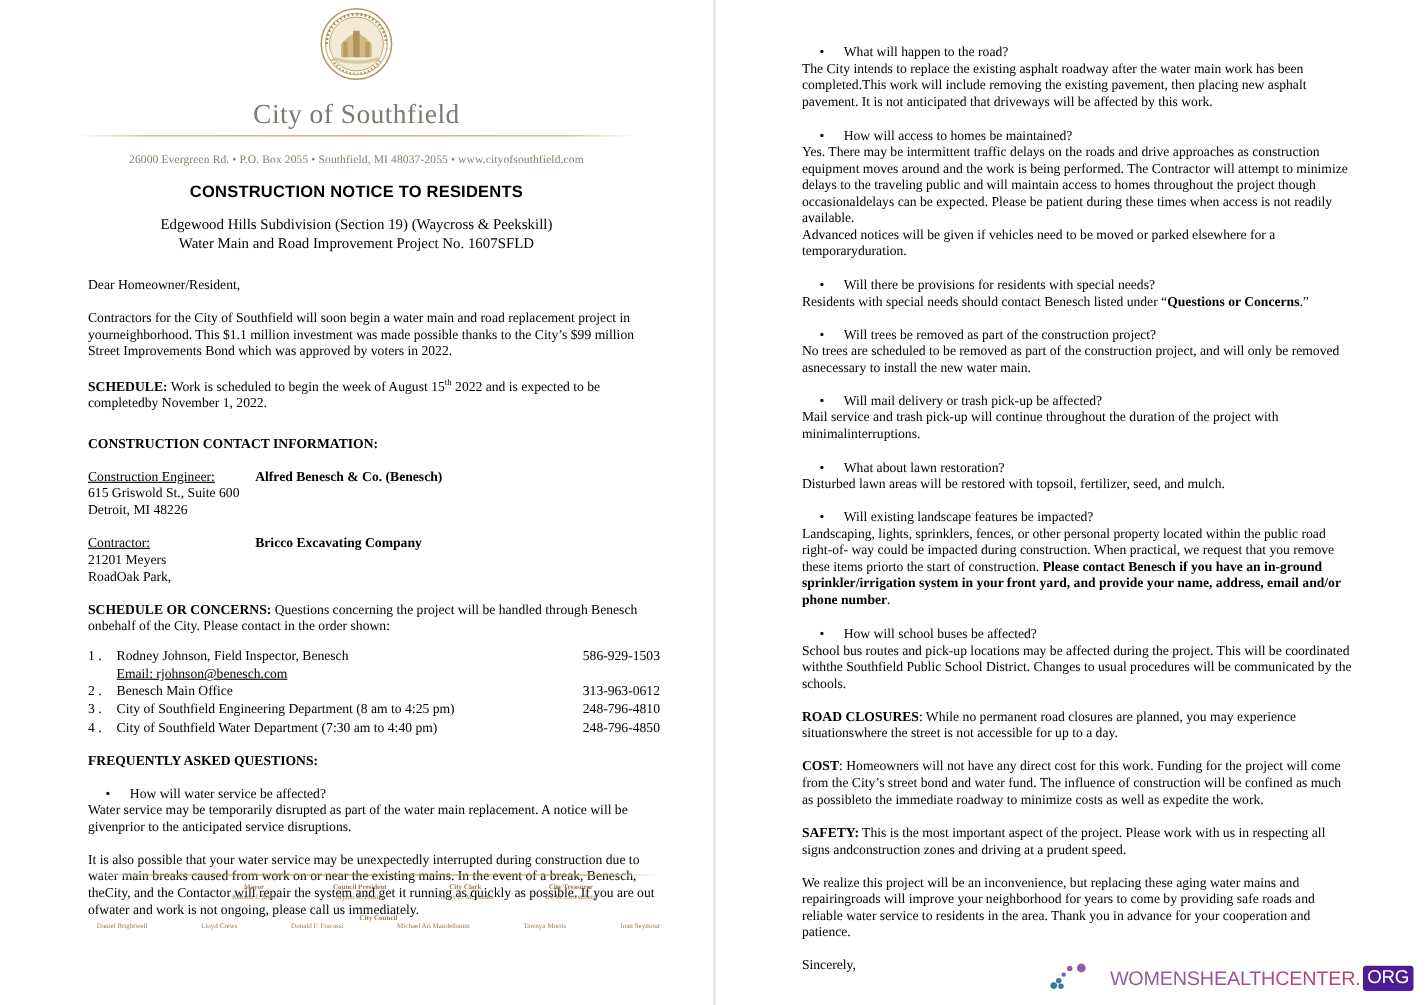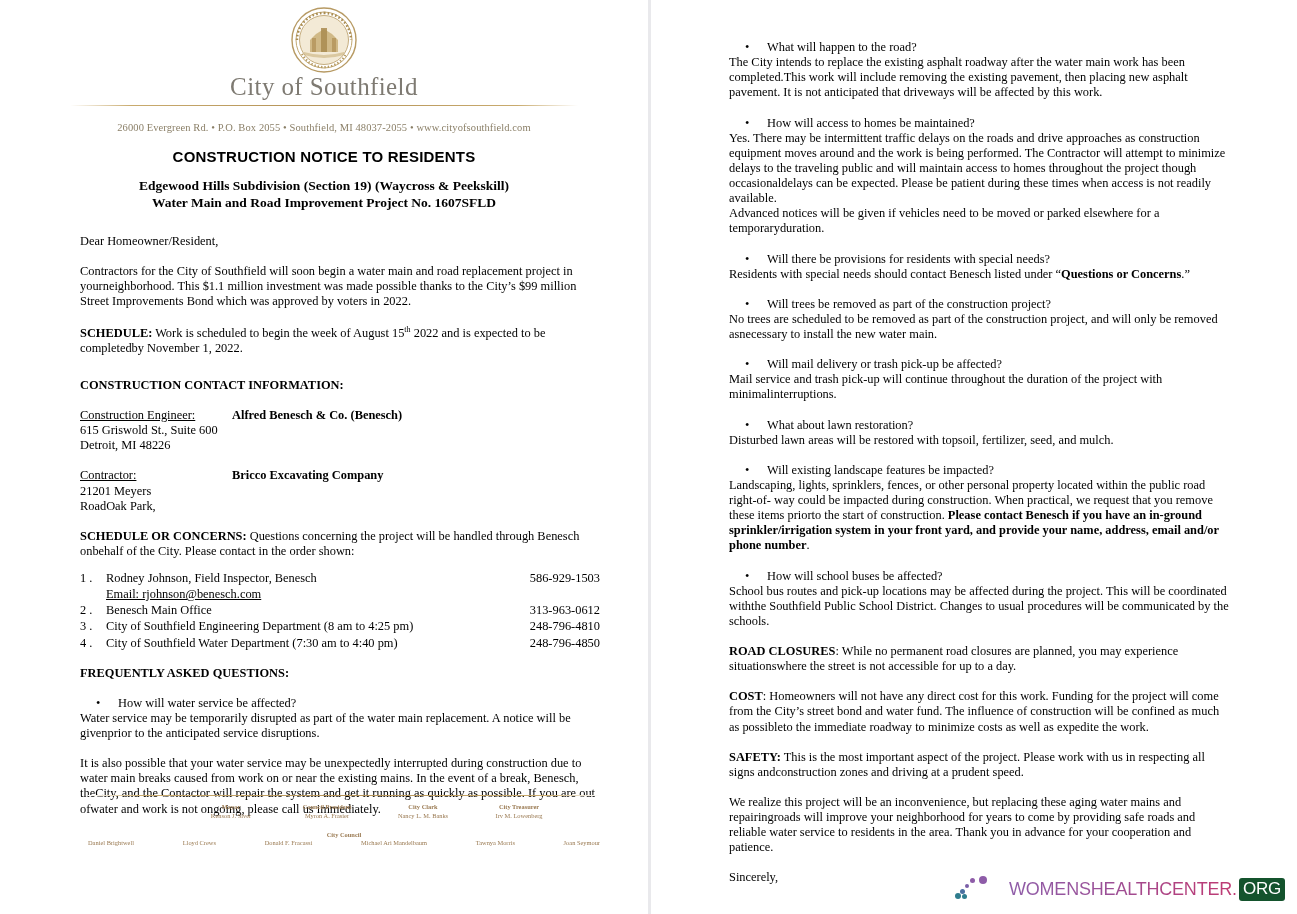--- a/index.html
+++ b/index.html
@@ -48,21 +48,21 @@
     width: 68px;
     height: 68px;
     margin: 0 auto;
     position: relative;
   }
   .city-name {
     font-family: "Liberation Serif", serif;
     font-size: 25px;
     color: #7e7a72;
     letter-spacing: 0.4px;
-    margin-top: 0;
+    margin-top: 18px;
     line-height: 1.05;
     font-weight: normal;
   }
   .gold-rule {
     height: 1px;
     background: linear-gradient(to right, #ffffff 0%, #c9ab6e 12%, #b39156 50%, #c9ab6e 88%, #ffffff 100%);
     margin: 5px 70px 0 70px;
   }
   .address-line {
     font-size: 10.5px;
@@ -75,21 +75,21 @@
   .doc-title {
     text-align: center;
     font-family: "Liberation Sans", sans-serif;
     font-weight: bold;
     font-size: 15px;
     margin-top: 15px;
     letter-spacing: 0.2px;
   }
   .subtitle {
     text-align: center;
-    font-weight: bold;
+    font-weight: normal;
     font-size: 13.5px;
     line-height: 1.25;
     margin-top: 13px;
   }
 
   
   .body-wrap {
     padding: 0 48px 0 80px;
   }
   p.t {
@@ -222,21 +222,21 @@
     -webkit-background-clip: text;
     background-clip: text;
     color: transparent;
     margin-left: 19px;
     -webkit-text-fill-color: transparent;
   }
   .whc-org {
     font-family: "Liberation Sans", sans-serif;
     font-size: 17px;
     color: #ffffff;
-    background: #14532d;
+    background: #4c1d95;
     padding: 1px 4px 2px 4px;
     border-radius: 3px;
     margin-left: 2px;
     letter-spacing: -0.2px;
   }
 </style>
 </head>
 <body>
 
 <div class="page">

